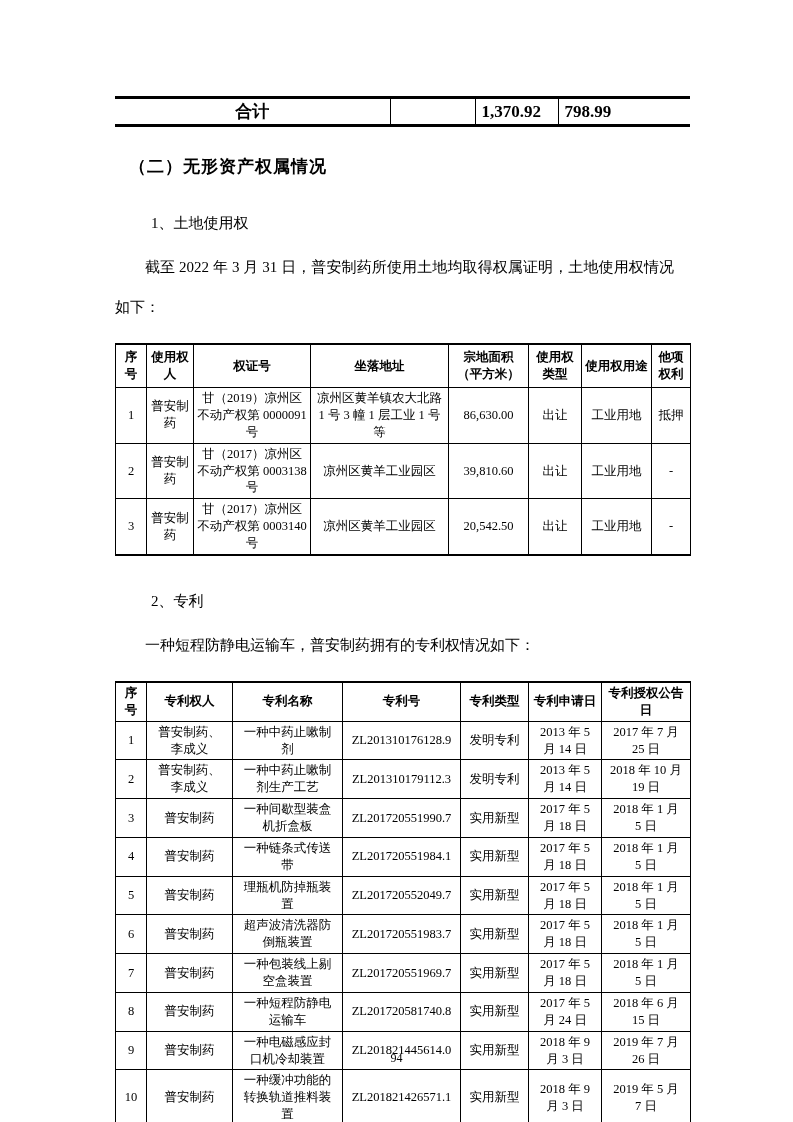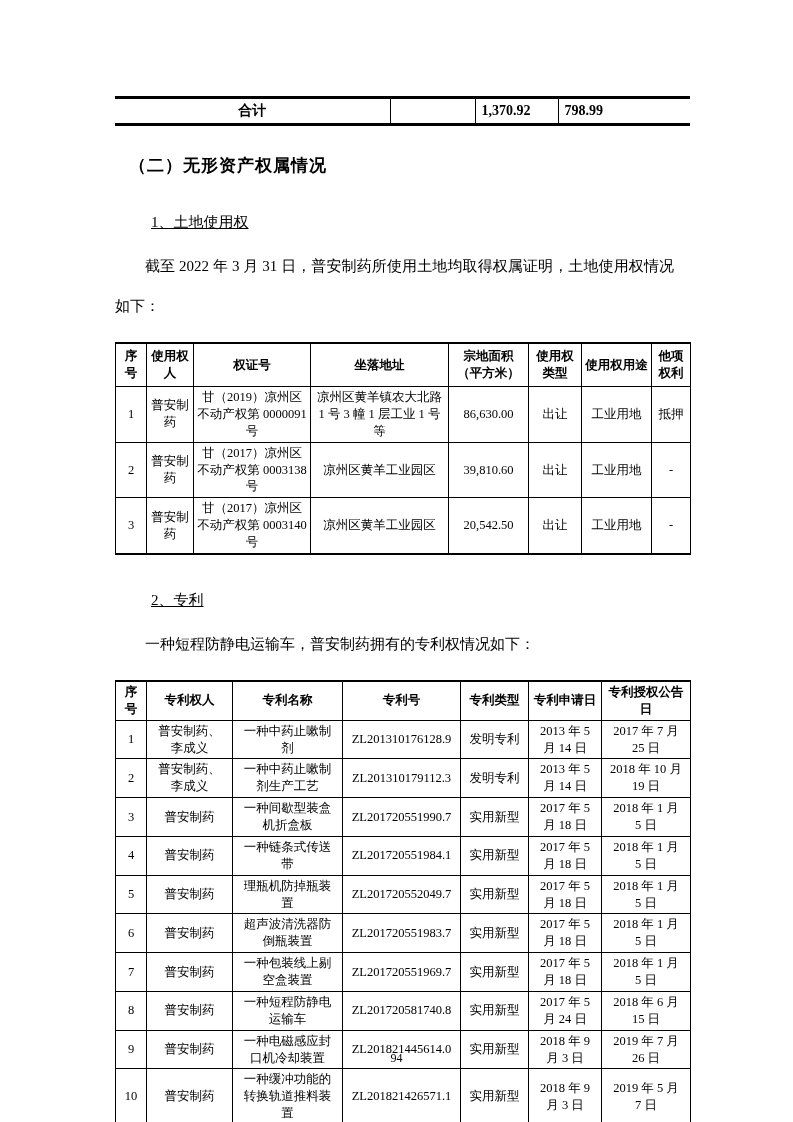--- a/index.html
+++ b/index.html
@@ -17,41 +17,40 @@
     margin-left: 115px;
     padding-top: 96px;
   }
 
   
   table { border-collapse: collapse; table-layout: fixed; width: 575px; }
   .summary-table { border-top: 3px solid #000; border-bottom: 3px solid #000; }
   .summary-table td {
     border-left: 1px solid #000;
     border-right: 1px solid #000;
-    font-size: 14px;
+    font-size: 17px;
     font-weight: bold;
     height: 22px;
     padding: 1px 6px;
     vertical-align: middle;
   }
   .summary-table td:first-child { border-left: none; text-align: center; }
   .summary-table td:last-child { border-right: none; }
   .summary-table td.num { }
 
   
   .section-heading {
     font-size: 17px;
     font-weight: bold;
     margin: 28px 0 0 14px;
     letter-spacing: 1px;
   }
   .sub-heading {
     font-size: 15px;
     margin: 36px 0 0 36px;
-    text-decoration: underline;
   }
   .para {
     font-size: 15px;
     line-height: 40px;
     text-indent: 2em;
     margin: 14px 16px 0 0;
     text-align: justify;
   }
 
   

